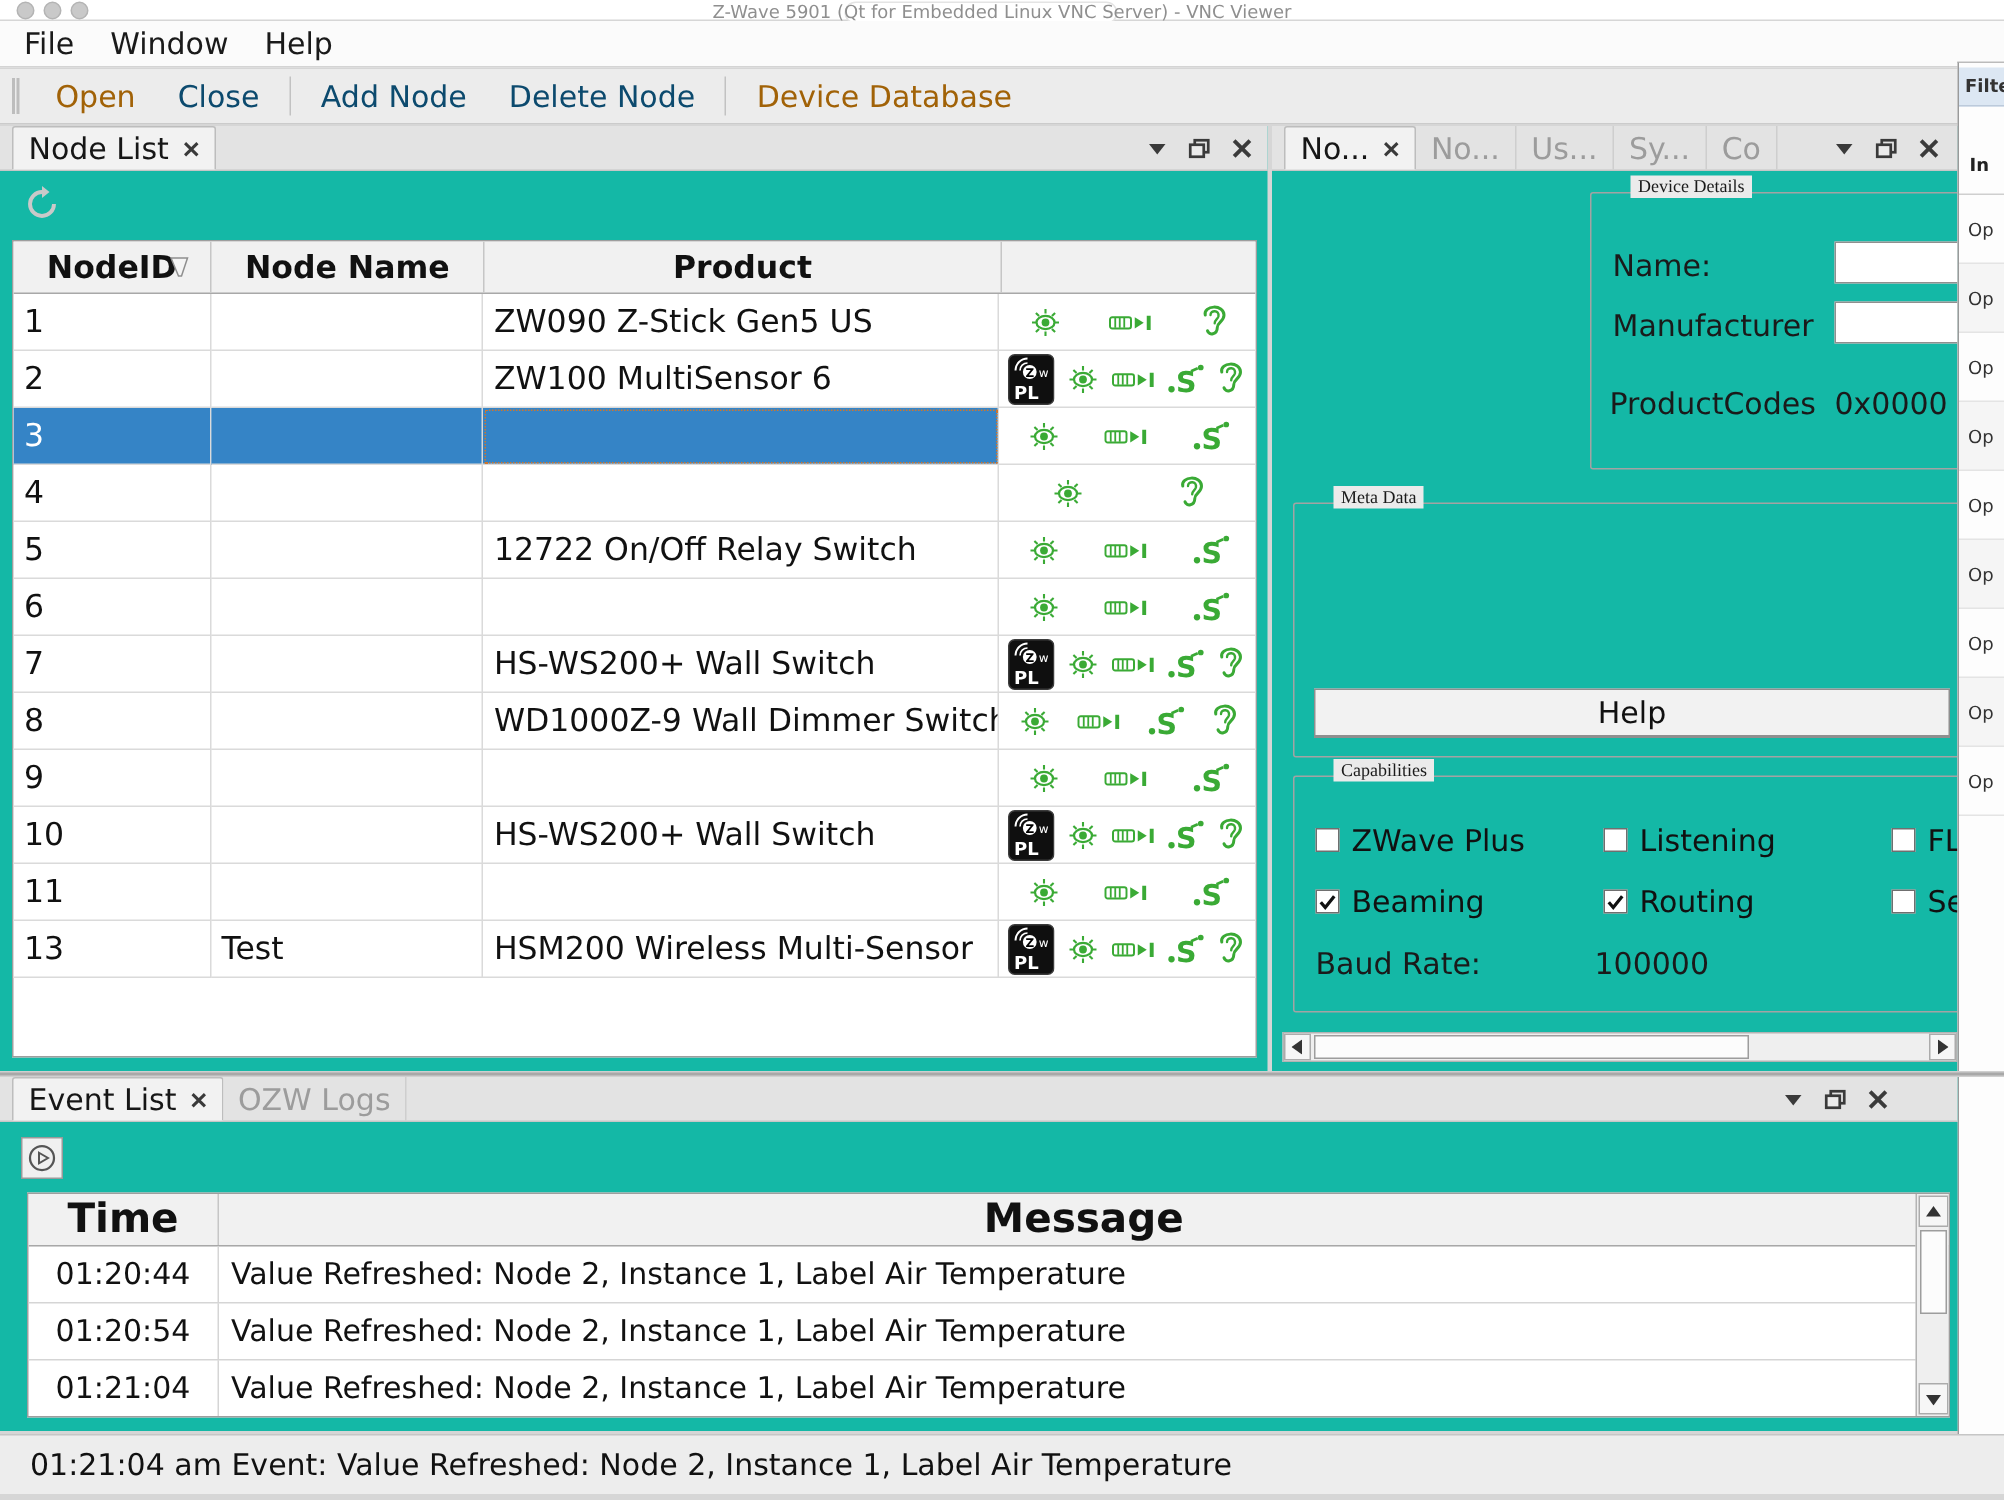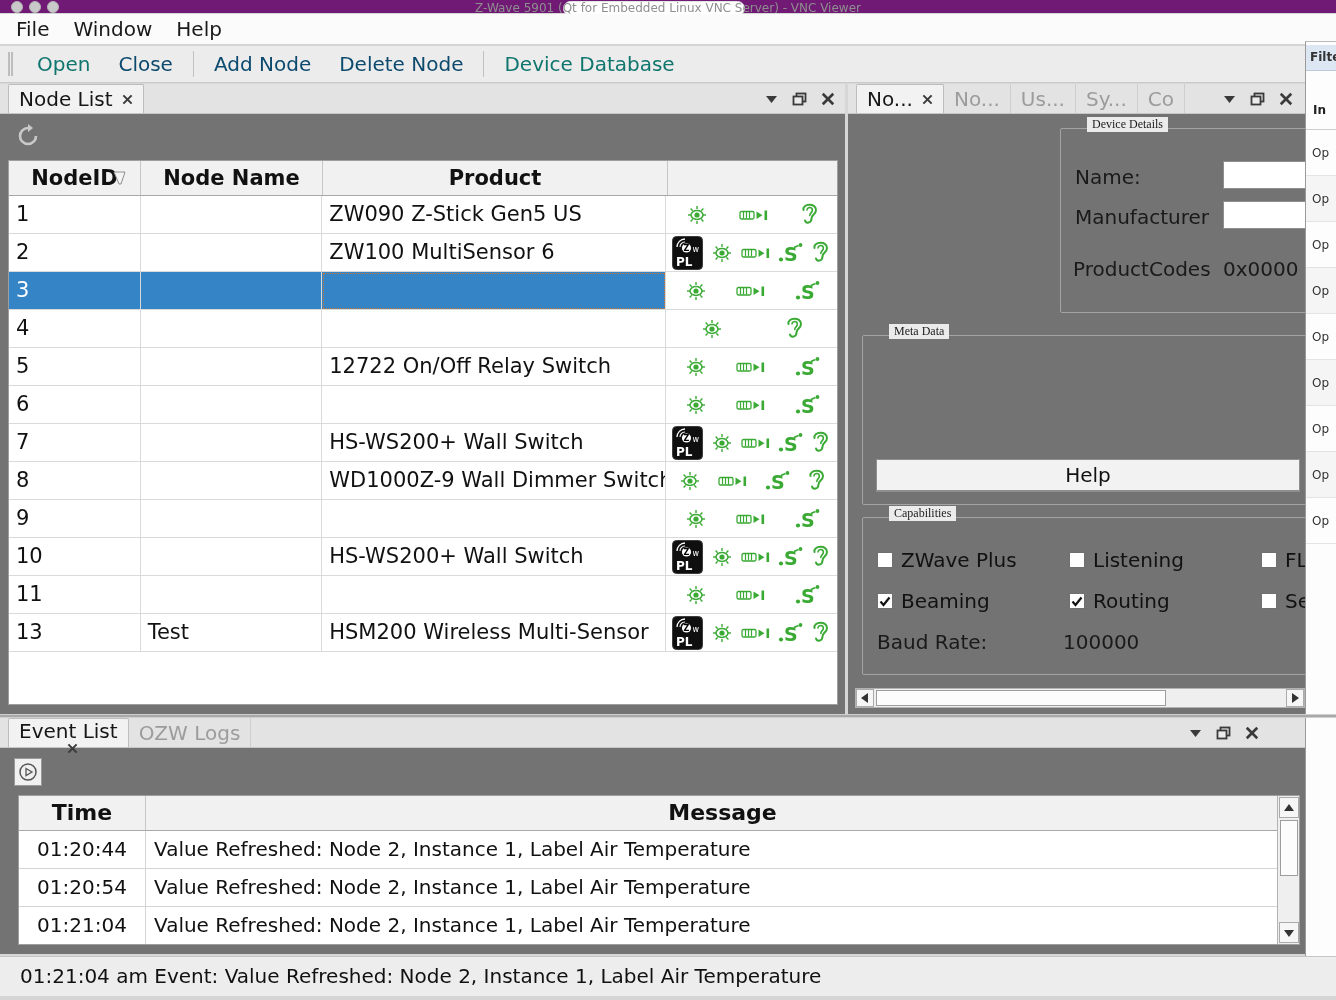--- a/index.html
+++ b/index.html
@@ -1,36 +1,36 @@
 <!DOCTYPE html>
 <html><head>
 <meta charset="utf-8">
 <style>
   * { margin:0; padding:0; box-sizing:border-box; }
   html,body { width:1336px; height:1000px; overflow:hidden; }
   body { font-family:"DejaVu Sans","Liberation Sans",sans-serif; background:#d6d6d6; position:relative; color:#111; }
   .abs { position:absolute; }
 
   
-  #titlebar { left:0; top:0; width:1336px; height:14px; background:#701a75; border-bottom:1px solid #d6d6d6; }
+  #titlebar { left:0; top:0; width:1336px; height:14px; background:#ffffff; border-bottom:1px solid #d6d6d6; }
   .tl { position:absolute; top:1px; width:12px; height:12px; border-radius:50%; background:#c9c9c9; border:1px solid #b4b4b4; }
   #title-pill { position:absolute; left:563px; top:1px; width:182px; height:15px; background:#fff; border-radius:8px; border:1px solid #e4e4e4; }
   #vnc-title { position:absolute; left:0; right:0; top:1px; text-align:center; font-size:12px; color:#8f8f8f; white-space:nowrap; }
 
   
   #menubar { left:0; top:14px; width:1336px; height:31px; background:#fbfbfb; border-bottom:1px solid #d4d4d4; display:flex; align-items:center; padding-left:4px; }
   .menu-item { font-size:20px; padding:0 12px; line-height:30px; color:#1a1a1a; }
   #toolbar { left:0; top:46px; width:1336px; height:37px; background:#ececec; border-bottom:1px solid #cbcbcb; display:flex; align-items:center; }
   .tb-handle { width:5px; height:24px; border-left:2px solid #bdbdbd; border-right:2px solid #bdbdbd; margin:0 10px 0 8px; }
   .tool-btn { font-size:20px; padding:0 14px; line-height:34px; color:#0c4a6e; white-space:nowrap; }
-  .tool-btn.disabled { color:#0f766e; }
+  .tool-btn.disabled { color:#a16207; }
   .tb-sep { width:1px; height:26px; background:#c2c2c2; margin:0 6px; }
 
   
-  .dock { background:#737373; }
+  .dock { background:#14b8a6; }
   .tabbar { position:absolute; left:0; top:0; right:0; height:30px; background:#e3e3e3; border-bottom:1px solid #c6c6c6; display:flex; align-items:flex-end; }
   .dock-tab { height:29px; display:flex; align-items:center; padding:0 10px; font-size:20px; color:#9c9c9c; border-right:1px solid #cecece; }
   .dock-tab.active { background:#f2f2f2; color:#161616; border:1px solid #bdbdbd; border-bottom:none; border-radius:2px 2px 0 0; }
   .tab-close { margin-left:9px; display:inline-flex; }
   .dock-btns { position:absolute; top:0; height:30px; display:flex; align-items:center; gap:14px; }
   .dock-btn { display:inline-flex; align-items:center; }
 
   
   #nodelist-dock { left:0; top:84px; width:845px; height:630px; }
   #nl-refresh { position:absolute; left:14px; top:38px; }
@@ -67,21 +67,21 @@
   .strip-row.alt { background:#f5f5f5; }
 
   
   #hsplitter { left:0; top:714px; width:1336px; height:4px; background:#a8a8a8; border-top:1px solid #cfcfcf; border-bottom:1px solid #cfcfcf; }
 
   
   #event-dock { left:0; top:718px; width:1305px; height:236px; }
   #ev-toolbtn { position:absolute; left:14px; top:40px; width:28px; height:28px; background:#f0f0f0; border:1px solid #9a9a9a; display:flex; align-items:center; justify-content:center; }
   #event-table { position:absolute; left:18px; top:77px; width:1282px; height:150px; background:#fff; border:1px solid #9e9e9e; overflow:hidden; }
   .ev-head { display:flex; height:35px; background:#f1f1f1; border-bottom:1px solid #a8a8a8; }
-  .ev-hc { font-weight:bold; font-size:22px; line-height:34px; text-align:center; border-right:1px solid #c6c6c6; }
+  .ev-hc { font-weight:bold; font-size:27px; line-height:34px; text-align:center; border-right:1px solid #c6c6c6; }
   .ev-row { display:flex; height:38px; }
   .ev-time { width:127px; border-right:1px solid #d5d5d5; border-bottom:1px solid #d5d5d5; font-size:20px; line-height:37px; text-align:center; }
   .ev-msg { flex:1; border-bottom:1px solid #d5d5d5; font-size:20px; line-height:37px; padding-left:8px; white-space:nowrap; overflow:hidden; }
   .vscroll { position:absolute; right:0; top:0; width:22px; height:148px; background:#efefef; border-left:1px solid #b3b3b3; }
   .vs-btn { position:absolute; left:1px; width:20px; height:21px; background:#f6f6f6; border:1px solid #ababab; display:flex; align-items:center; justify-content:center; }
   .vs-thumb { position:absolute; left:2px; top:24px; width:18px; height:56px; background:#fcfcfc; border:1px solid #9d9d9d; }
 
   
   #statusbar { left:0; top:956px; width:1336px; height:40px; background:#ededed; border-top:1px solid #c6c6c6; font-size:20px; line-height:39px; padding-left:20px; white-space:nowrap; overflow:hidden; }
 </style>
@@ -873,21 +873,21 @@
     <line x1="4" y1="16" x2="16" y2="4" stroke="#9a9a9a" stroke-width="1.5"></line>
     <line x1="9" y1="16" x2="16" y2="9" stroke="#9a9a9a" stroke-width="1.5"></line>
     <line x1="14" y1="16" x2="16" y2="14" stroke="#9a9a9a" stroke-width="1.5"></line>
   </svg>
 </div>
 
 <div id="hsplitter" class="abs"></div>
 
 <div id="event-dock" class="abs dock">
   <div class="tabbar" id="ev-tabbar">
-      <div class="dock-tab active" style="margin-left: 8px; flex-direction: column;">
+      <div class="dock-tab active" style="margin-left: 8px;">
         <span>Event List</span>
         <span class="tab-close">
           <svg width="11" height="11" viewBox="0 0 12 12">
             <line x1="1.5" y1="1.5" x2="10.5" y2="10.5" stroke="#3a3a3a" stroke-width="2.2"></line>
             <line x1="10.5" y1="1.5" x2="1.5" y2="10.5" stroke="#3a3a3a" stroke-width="2.2"></line>
           </svg>
         </span>
       </div>
       <div class="dock-tab">
         <span>OZW Logs</span>

